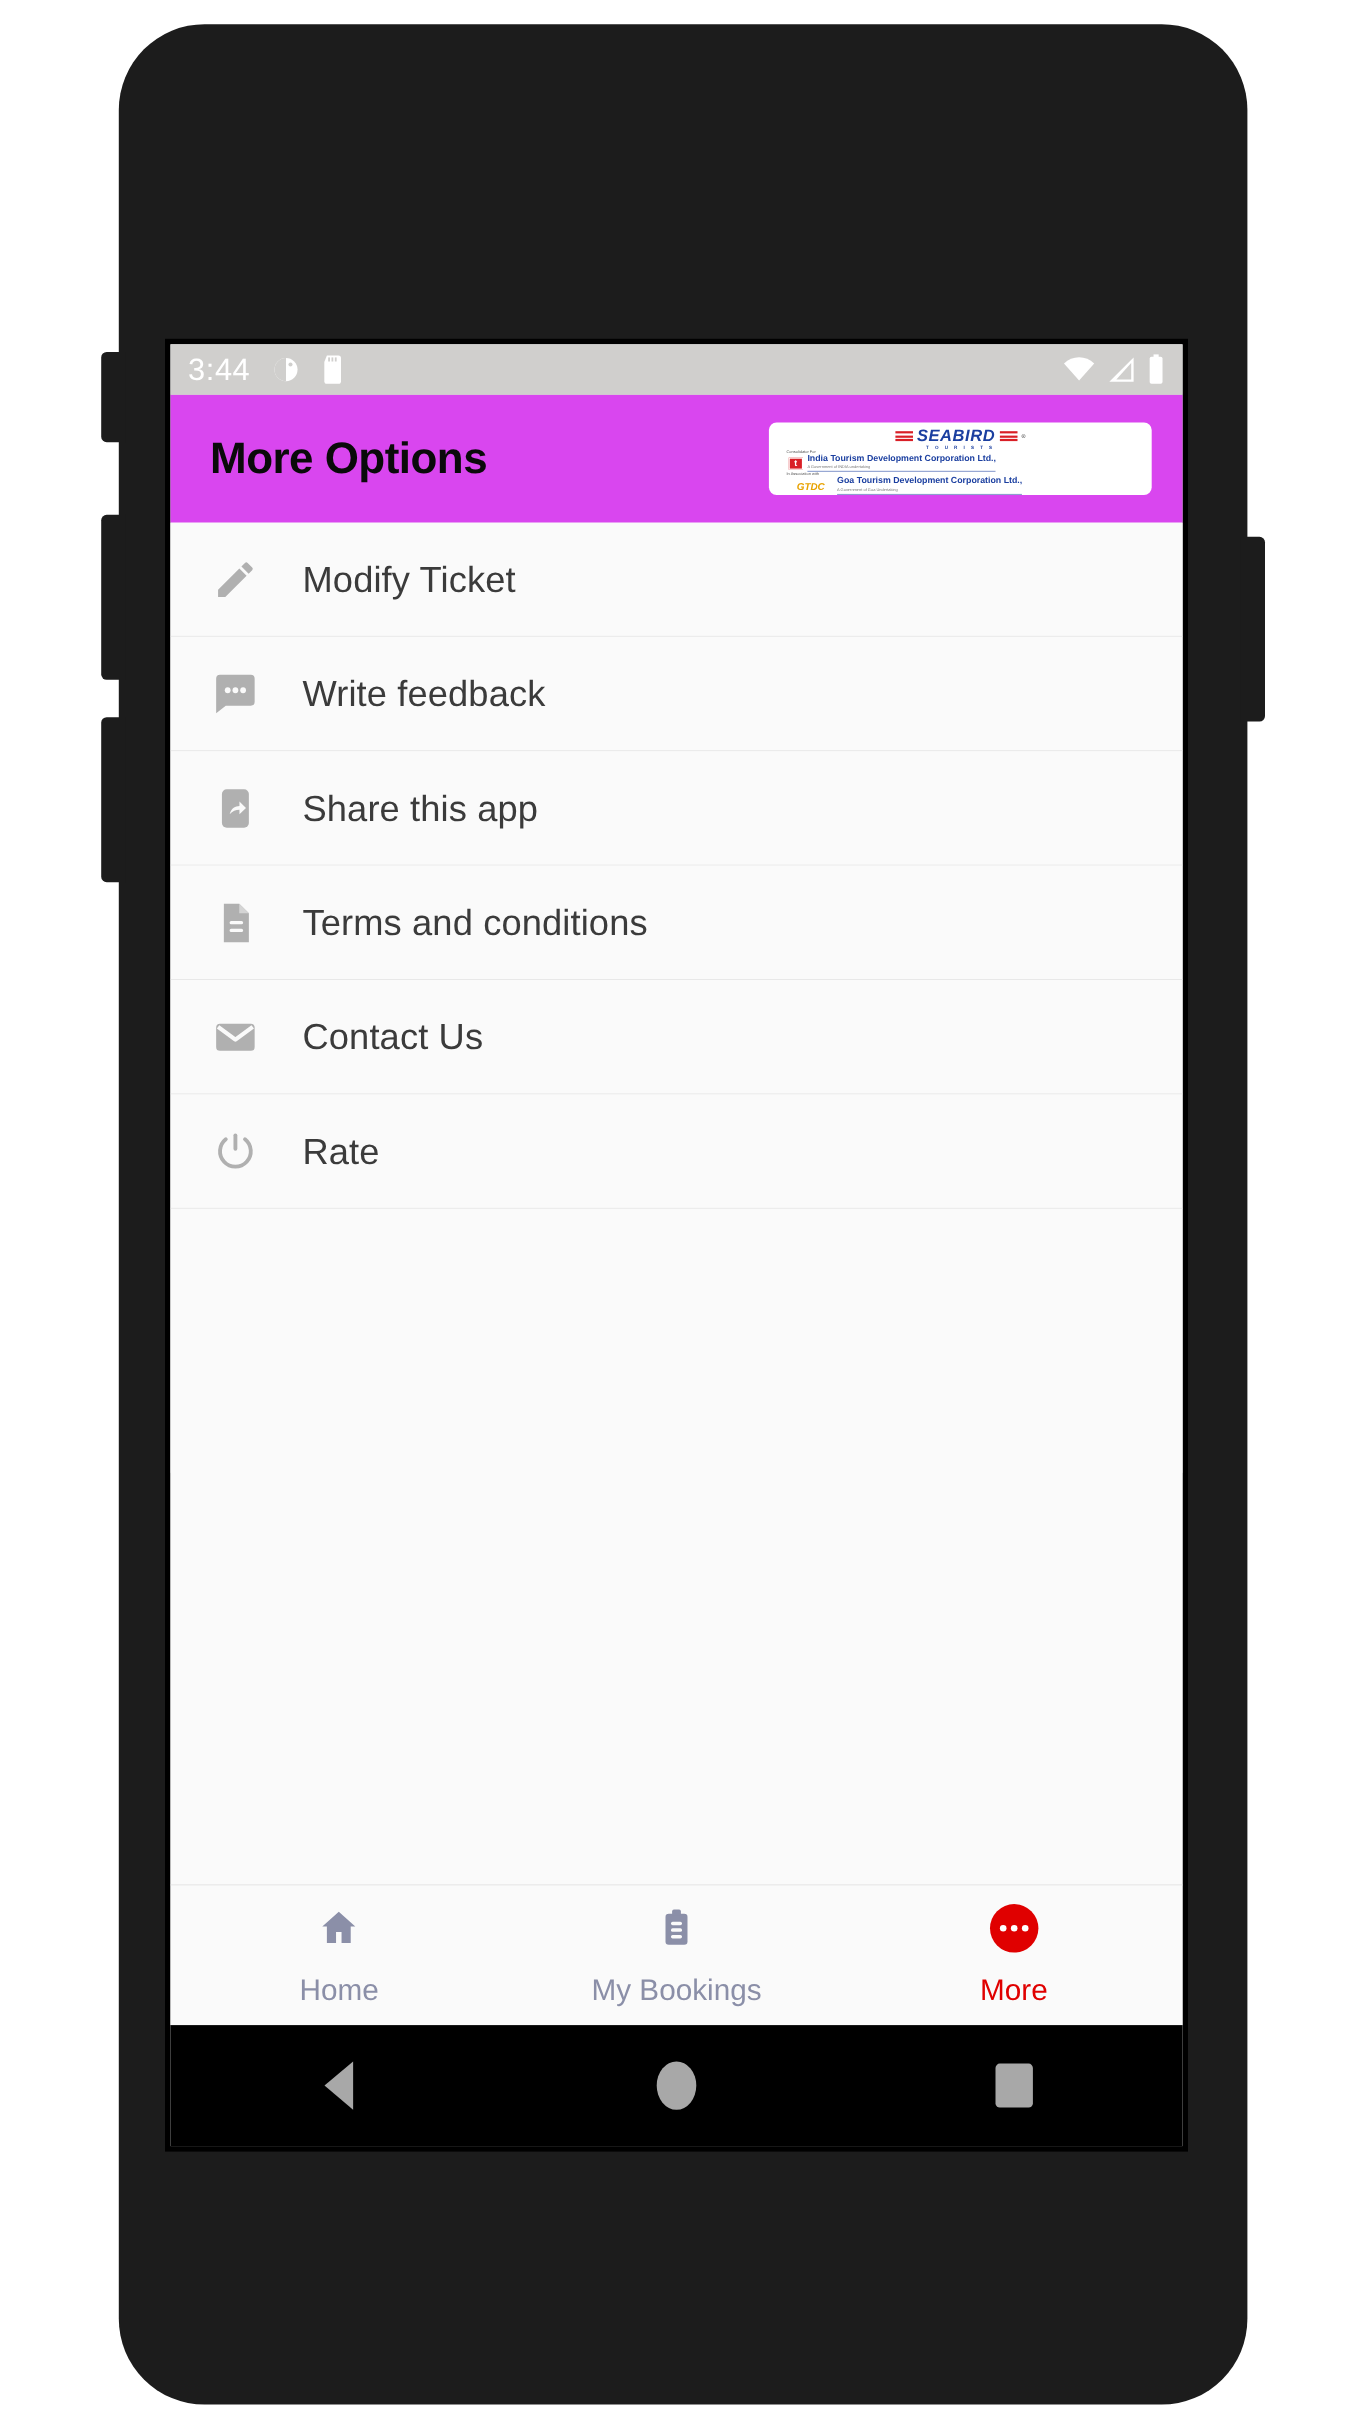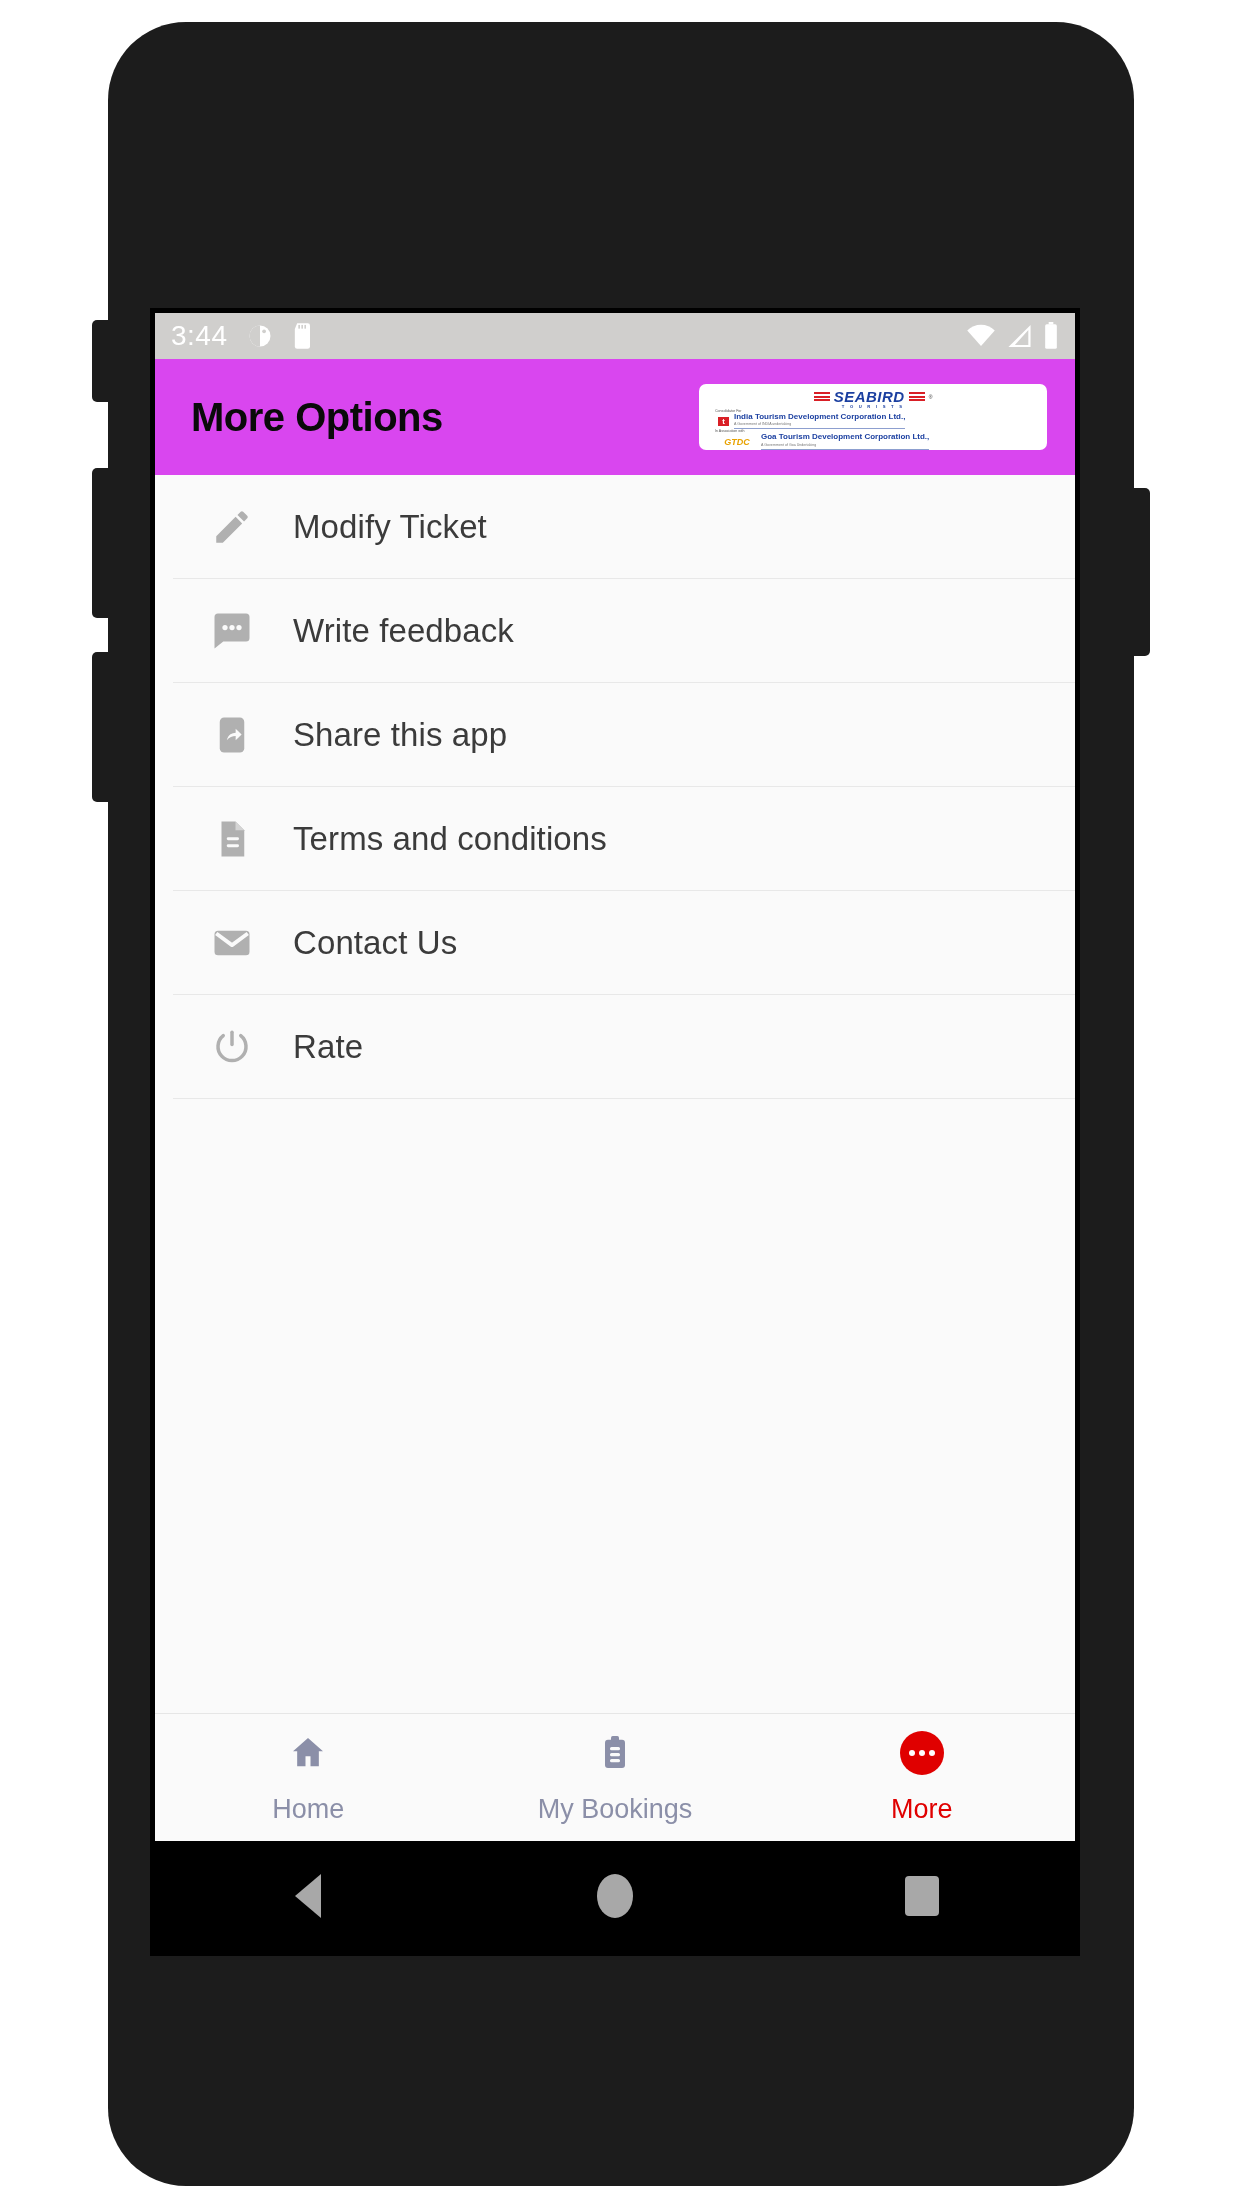--- a/index.html
+++ b/index.html
@@ -134,21 +134,20 @@
   .logo-sub { font-size: 3.6px; color: #777; white-space: nowrap; }
   .logo-rule { height: 1px; background: #1b3fa0; opacity: .5; margin-top: 1px; }
   .logo-block { display: flex; flex-direction: column; }
   .logo-stack { display: flex; flex-direction: column; gap: 1px; }
 
   
   .menu {
     flex: 1 1 auto;
     background: #fafafa;
     overflow: hidden;
-    padding-left: 18px;
   }
   .menu-item {
     height: 104px;
     display: flex; align-items: center;
     padding-left: 36px;
     border-bottom: 1px solid #e8e8e8;
     background: #fafafa;
   }
   .menu-icon {
     width: 46px; height: 46px;

